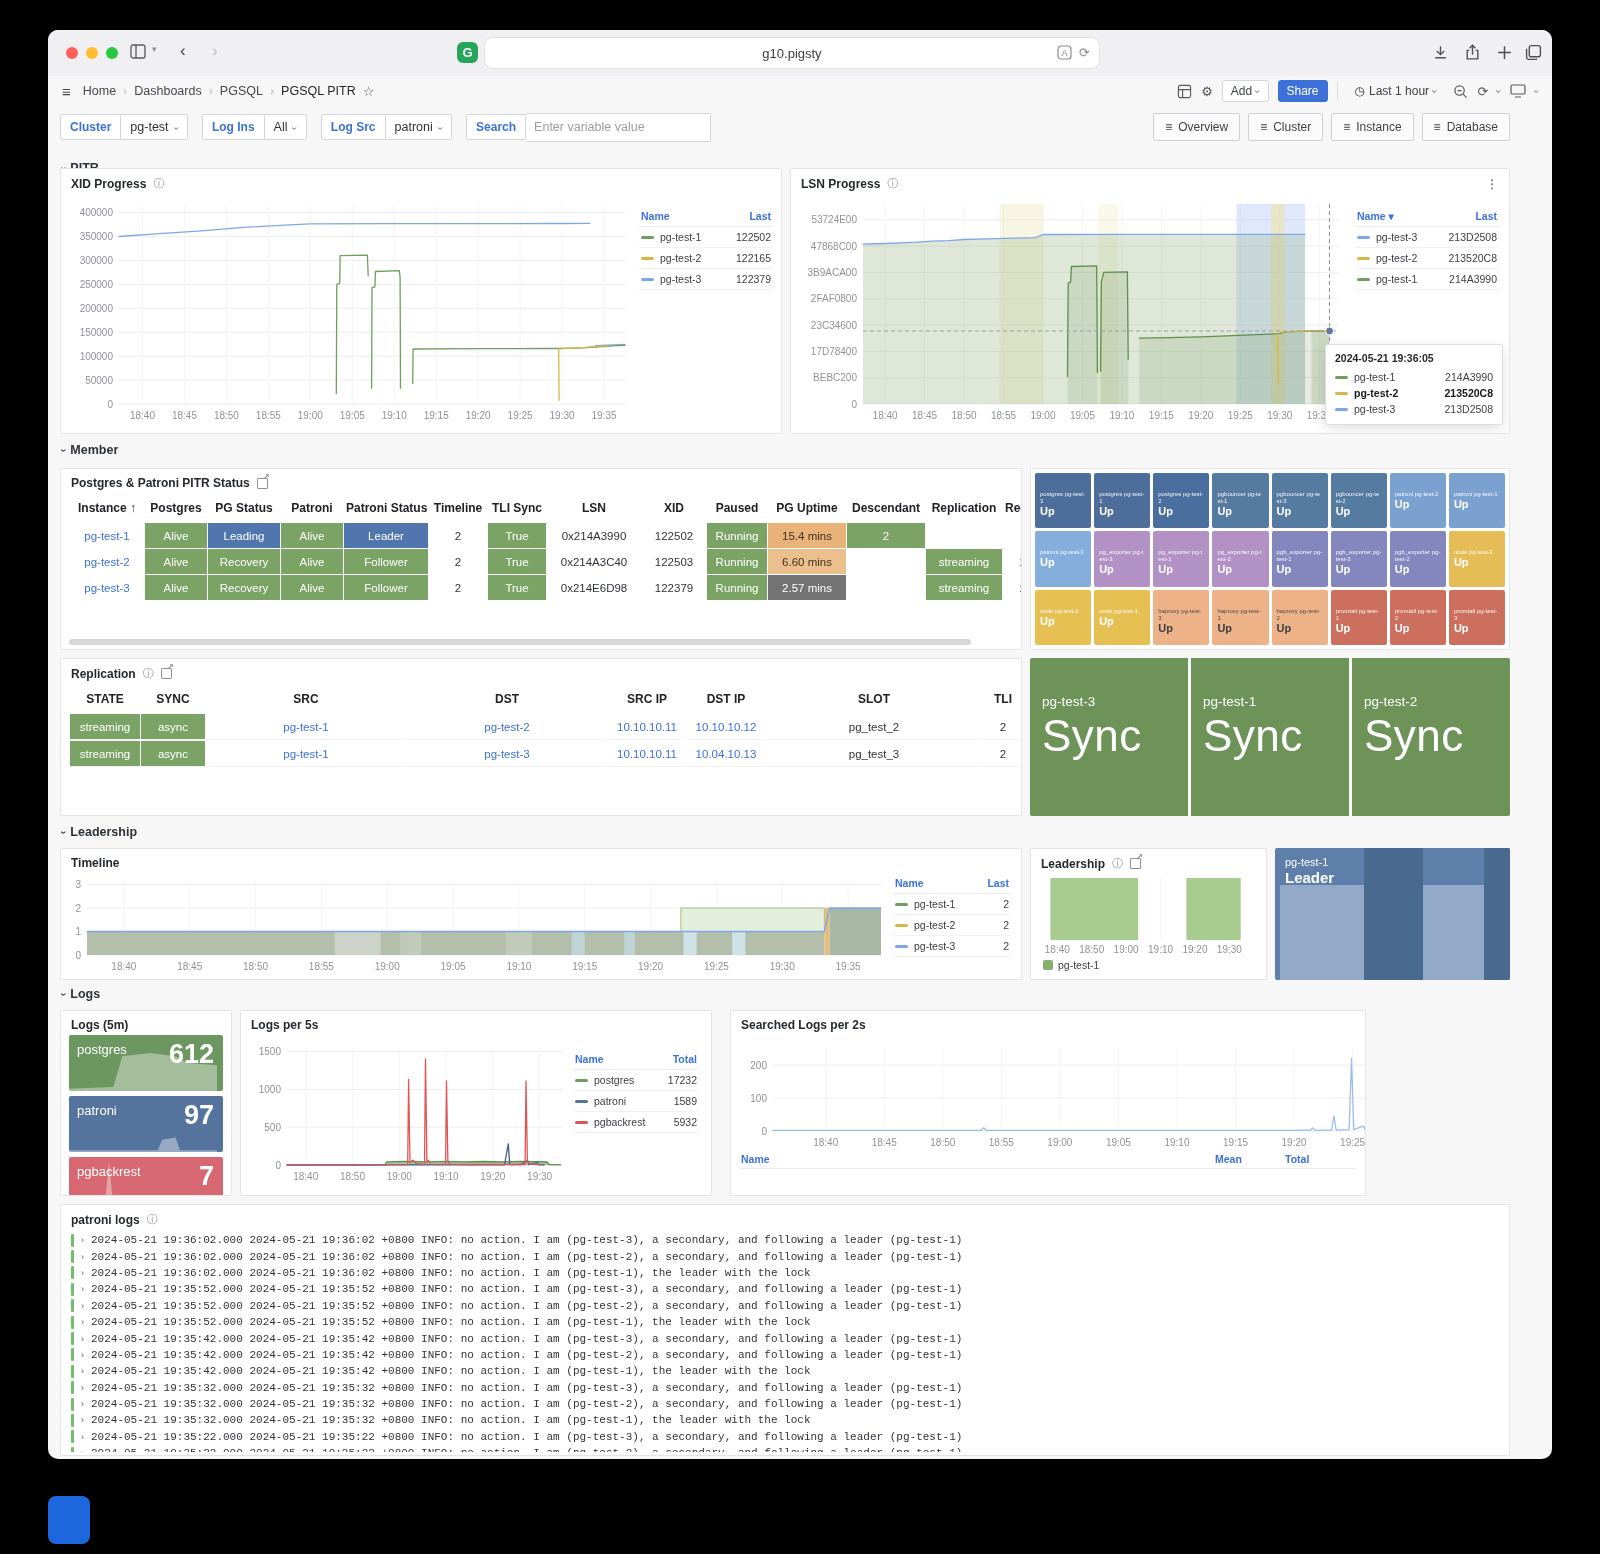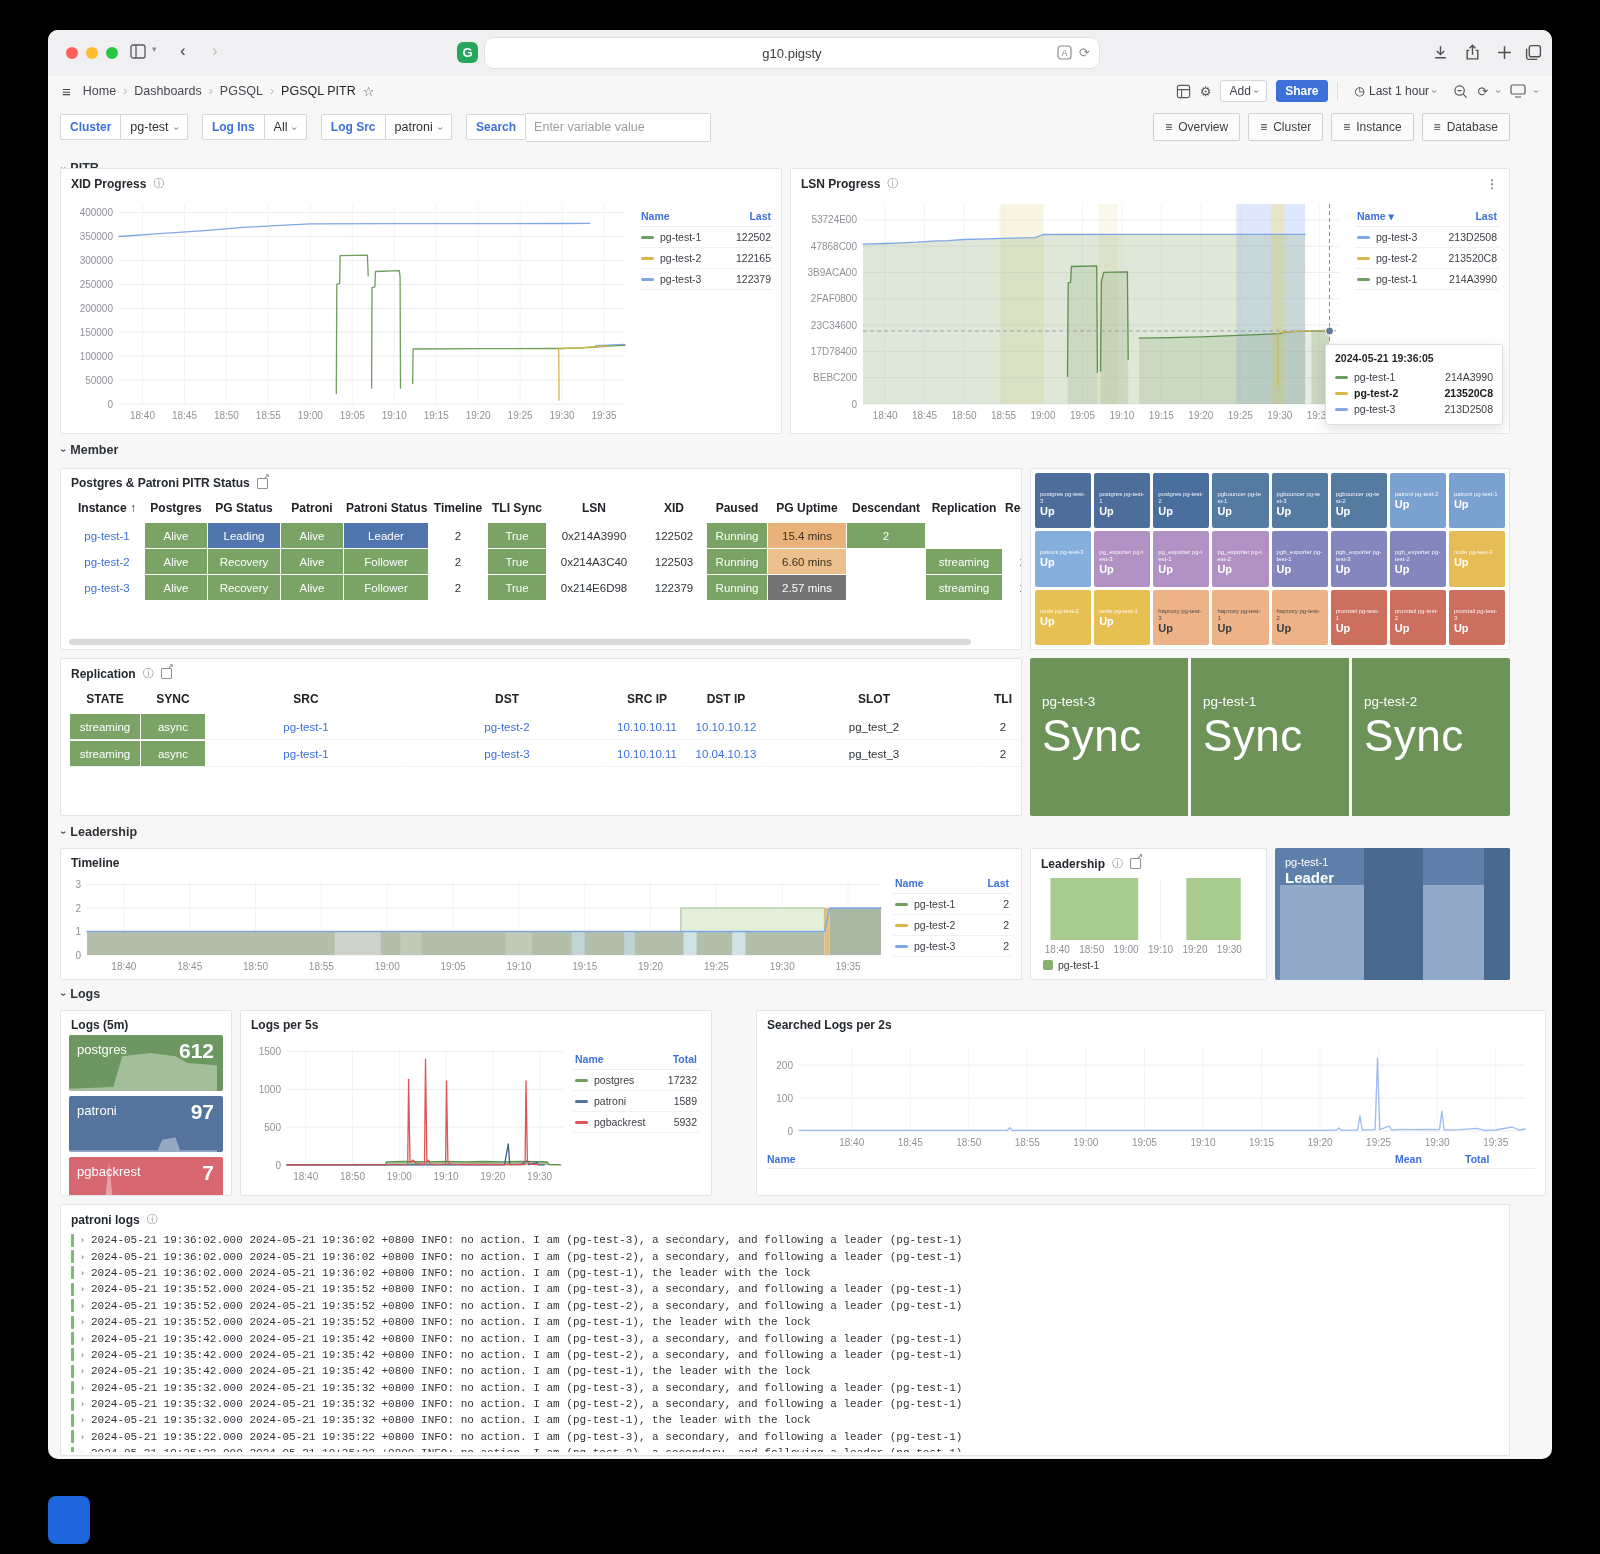--- a/index.html
+++ b/index.html
@@ -12,21 +12,21 @@
   .urlbar{position:absolute;left:437px;top:8px;width:614px;height:30px;background:#fff;border-radius:8px;box-shadow:0 0 0 1px rgba(0,0,0,.06);display:flex;align-items:center;justify-content:center;font-size:13px;color:#3c3c3f}
   .favicon{position:absolute;left:409px;top:12px;width:21px;height:21px;border-radius:6px;background:#27a55a;color:#fff;font-weight:700;font-size:13px;display:flex;align-items:center;justify-content:center}
   .url-right{position:absolute;right:9px;top:7px;display:flex;gap:7px;color:#8d8d91}
   
   .ghead{position:absolute;left:0;top:46px;right:0;height:30px;background:#f7f7f8;display:flex;align-items:center;padding:0 14px;box-sizing:border-box}
   .crumb{display:flex;align-items:center;gap:7px;font-size:12.5px;color:#45484d;margin-left:12px}
   .crumb .sep{color:#b9bbbe}
   .crumb .last{color:#1f2226}
   .ghead-right{margin-left:auto;display:flex;align-items:center;gap:9px;color:#55585d}
   .gbtn{border:1px solid #d5d6d9;background:#fff;border-radius:3px;font-size:12px;color:#3e4247;padding:3px 8px;display:flex;align-items:center;gap:4px}
-  .gbtn.blue{background:#3d71d9;border-color:#3d71d9;color:#fff;font-weight:700}
+  .gbtn.blue{background:#3d71d9;border-color:#3d71d9;color:#fff;font-weight:400}
   .chev{display:inline-block;transform:rotate(90deg);font-size:10px;color:#7d8085}
   
   .varbar{position:absolute;left:0;top:76px;right:0;height:42px;background:#f7f7f8;display:flex;align-items:center;padding:0 42px 0 12px;box-sizing:border-box;gap:14px}
   .vgroup{display:flex;align-items:center}
   .vlabel{border:1px solid #d5d6d9;background:#fff;color:#3d71d9;font-weight:600;font-size:12px;padding:5px 9px;border-radius:2px 0 0 2px}
   .vvalue{border:1px solid #d5d6d9;border-left:none;background:#fff;color:#2e3338;font-size:12.5px;padding:5px 9px;border-radius:0 2px 2px 0;display:flex;gap:6px;align-items:flex-end}
   .vinput{border:1px solid #d5d6d9;background:#fff;border-radius:0 2px 2px 0;border-left:none;height:27px;width:168px;font-size:12.5px;padding:0 8px;color:#2e3338;font-family:"Liberation Sans",sans-serif}
   .vinput::placeholder{color:#9a9da2}
   .views{margin-left:auto;display:flex;gap:8px}
   .viewbtn{border:1px solid #cfd0d3;background:#fbfbfc;border-radius:2px;font-size:12px;color:#3e4247;padding:6px 11px;display:flex;gap:6px;align-items:center}
@@ -75,21 +75,21 @@
   .syncbox .sname{font-size:13.5px;margin-top:26px}
   .syncbox .sval{font-size:44px;font-weight:500;letter-spacing:.5px;margin-top:2px}
   
   .leader{position:relative;color:#fff;overflow:hidden}
   .leader .lname{position:absolute;left:10px;top:8px;font-size:11px;z-index:3}
   .leader .lrole{position:absolute;left:10px;top:21px;font-size:15px;font-weight:700;z-index:3}
   .stripe{position:absolute;bottom:0}
   
   .ltile{position:relative;border-radius:2px;color:#fff;height:56px;margin:0 8px 5px;overflow:hidden}
   .ltile .lname{position:absolute;left:8px;top:7px;font-size:13px;font-weight:500}
-  .ltile .lval{position:absolute;right:9px;top:4px;font-size:21px;font-weight:700}
+  .ltile .lval{position:absolute;right:9px;top:4px;font-size:27px;font-weight:700}
   .ltile svg{position:absolute;left:0;bottom:0}
   
   .sr-leg{font-size:10.5px;color:#3c4046;padding:0 10px}
   .sr-head{display:flex;color:#3d71d9;font-weight:700;padding:2px 0 3px;border-bottom:1px solid #ececee}
   .sr-row{display:flex;padding:3px 0}
   .sr-sp{flex:1}
   .sr-val{width:70px;text-align:left}
   
   .plog{display:flex;align-items:center;gap:7px;height:16.4px;overflow:hidden;white-space:nowrap}
   .pbar{width:3px;height:13px;background:#73bf69;flex:0 0 3px;border-radius:1px}
@@ -1007,21 +1007,21 @@
             <span>1589</span>
           </div>
           <div class="lg-row">
             <span><span class="swatch" style="background: rgb(224, 84, 85);"></span>pgbackrest</span>
             <span>5932</span>
           </div>
         </div>
     </div>
   </div>
 
-  <div class="panel" style="left:708px;top:980px;width:790px;height:186px">
+  <div class="panel" style="left:682px;top:980px;width:636px;height:186px">
     <div class="ptitle">
         <span>Searched Logs per 2s</span>
       </div>
     <svg id="sr-svg" width="772" height="116" style="margin:0 8px">
         <line x1="34" x2="760" y1="96" y2="96" stroke="#ededee" stroke-width="1"></line>
         <text x="28" y="99.5" text-anchor="end" class="ax">0</text>
         <line x1="34" x2="760" y1="63.05882352941177" y2="63.05882352941177" stroke="#ededee" stroke-width="1"></line>
         <text x="28" y="66.55882352941177" text-anchor="end" class="ax">100</text>
         <line x1="34" x2="760" y1="30.117647058823536" y2="30.117647058823536" stroke="#ededee" stroke-width="1"></line>
         <text x="28" y="33.617647058823536" text-anchor="end" class="ax">200</text>

